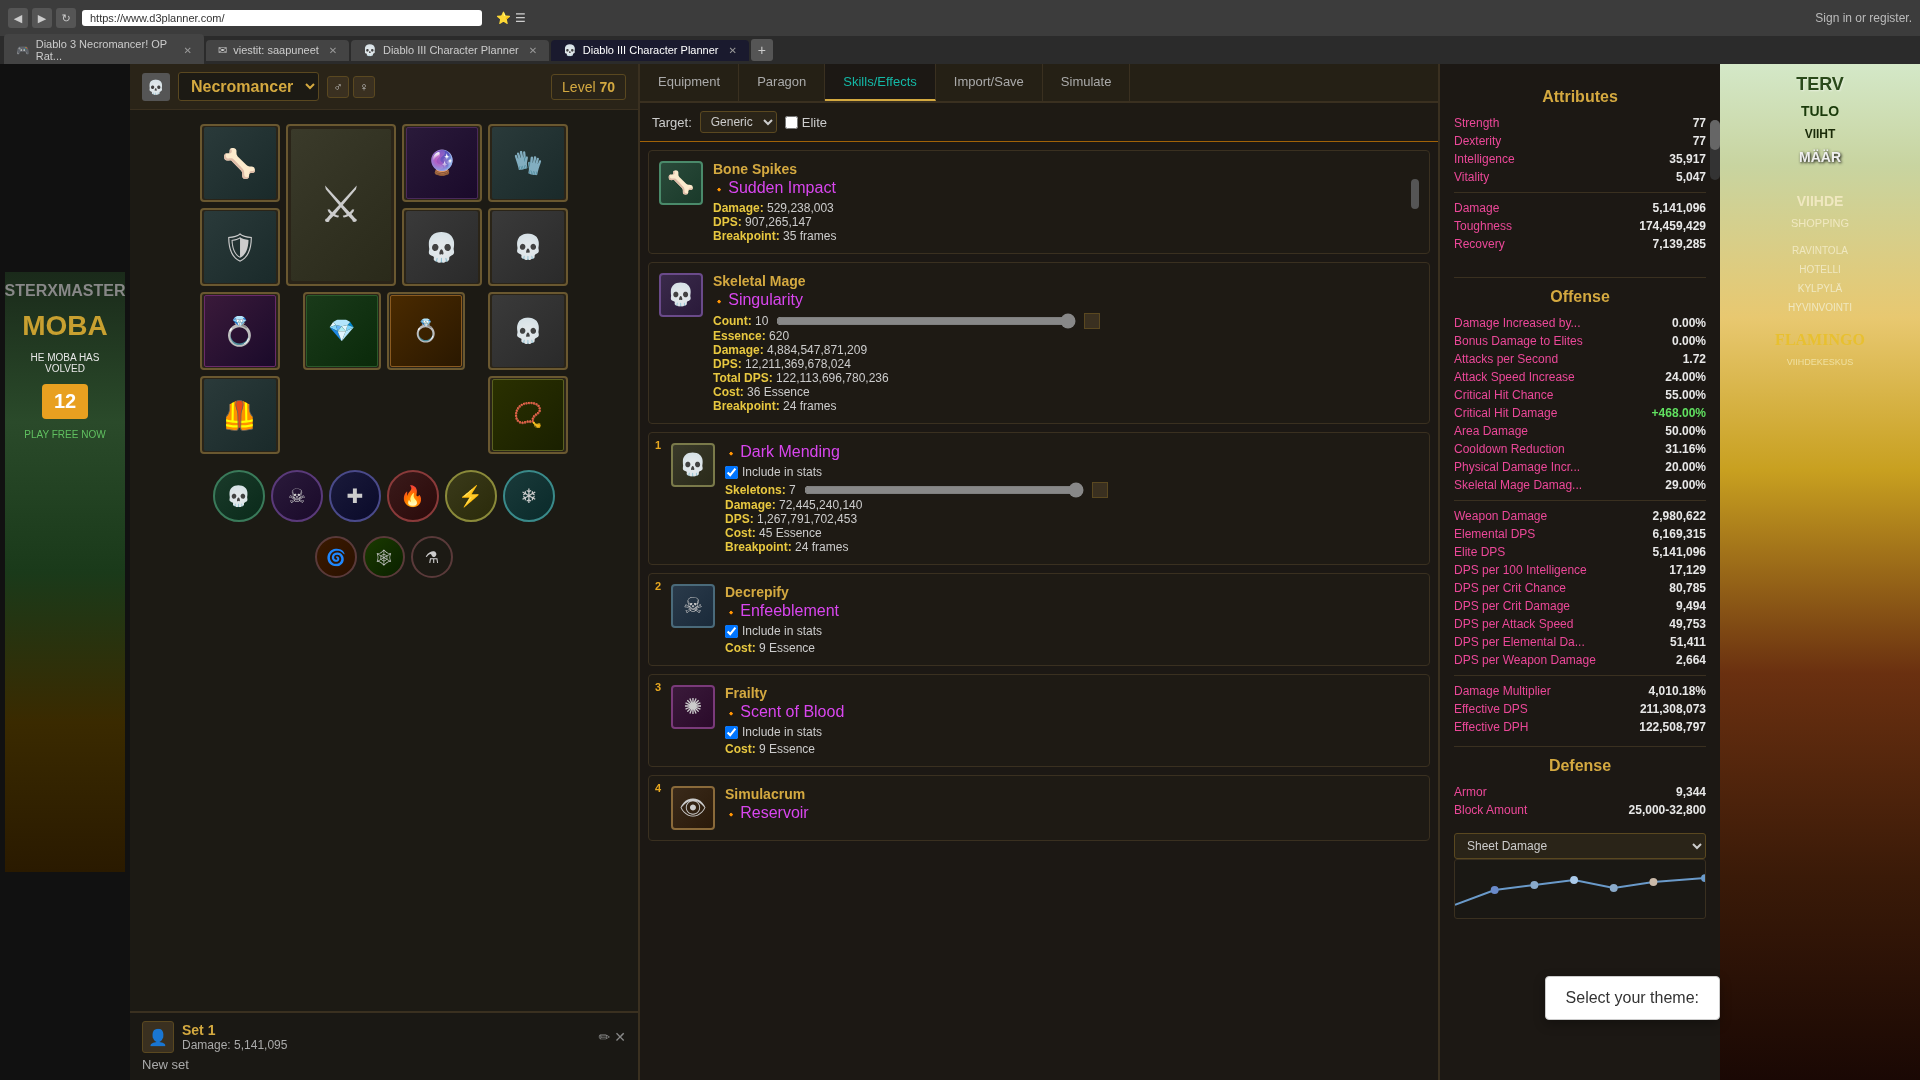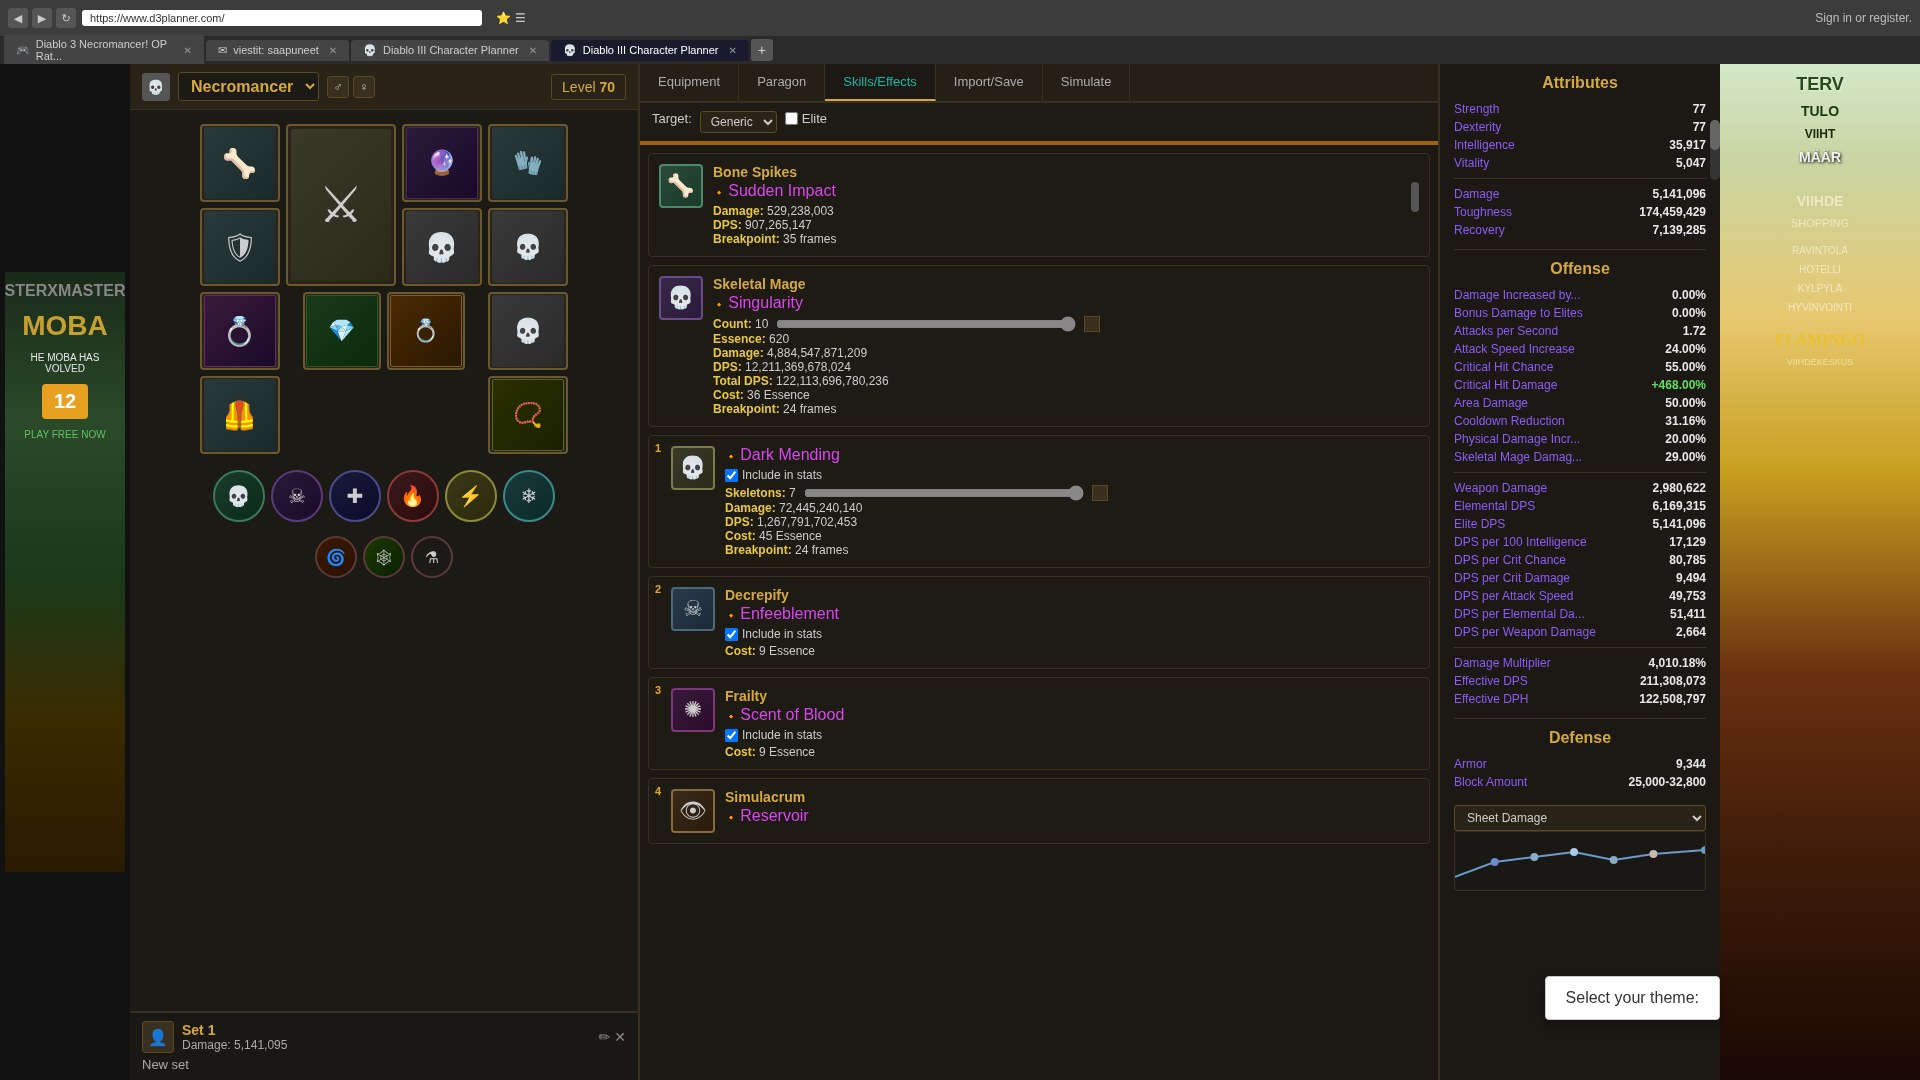--- a/index.html
+++ b/index.html
@@ -57,41 +57,41 @@
     .set-damage { color: #aaa; font-size: 12px; }
     .new-set { color: #aaa; font-size: 13px; cursor: pointer; margin-top: 4px; }
     .set-edit-icons { margin-left: auto; display: flex; gap: 4px; }
     .edit-icon { color: #888; cursor: pointer; font-size: 14px; }
 
     
     .skills-panel { flex: 1; background: #1c1814; display: flex; flex-direction: column; border-right: 2px solid #3a3020; min-width: 520px; }
     .panel-tabs { display: flex; background: #252015; border-bottom: 2px solid #3a3020; }
     .panel-tab { padding: 10px 18px; cursor: pointer; color: #aaa; font-size: 13px; border-right: 1px solid #3a3020; }
     .panel-tab.active { background: #1c1814; color: #14b8a6; border-bottom: 2px solid #d4a940; }
-    .target-row { display: flex; align-items: flex-start; gap: 8px; padding: 8px 12px; background: #1e1a14; border-bottom: 4px solid #a16207; font-size: 13px; }
+    .target-row { display: flex; align-items: center; gap: 8px; padding: 8px 12px; background: #1e1a14; border-bottom: 1px solid #a16207; font-size: 13px; }
     .target-select { background: #2a2418; border: 1px solid #5a4820; color: #ccc; padding: 2px 6px; border-radius: 3px; font-size: 12px; }
     .elite-check { display: flex; align-items: center; gap: 4px; }
     .skills-list { flex: 1; overflow-y: auto; padding: 8px; }
     .skill-entry { background: #1e1a14; border: 1px solid #3a3020; border-radius: 4px; margin-bottom: 8px; padding: 10px; display: flex; gap: 10px; position: relative; }
     .skill-entry-icon { width: 44px; height: 44px; background: linear-gradient(135deg, #2a3a4a, #1a2a3a); border: 2px solid #4a6a7a; border-radius: 4px; display: flex; align-items: center; justify-content: center; font-size: 22px; flex-shrink: 0; }
     .skill-entry-content { flex: 1; }
     .skill-entry-name { color: #d4a940; font-size: 14px; font-weight: bold; margin-bottom: 2px; }
     .skill-entry-rune { color: #d946ef; font-size: 16px; margin-bottom: 4px; }
     .skill-entry-rune::before { content: "🔸 "; font-size: 10px; }
     .skill-stat { color: #ccc; font-size: 12px; }
     .skill-stat strong { color: #e8c840; }
     .include-check { display: flex; align-items: center; gap: 4px; font-size: 12px; color: #ccc; margin: 3px 0; }
     .theme-popup { position: absolute; bottom: 60px; right: 200px; background: #fff; border: 1px solid #ccc; padding: 12px 20px; border-radius: 4px; color: #333; font-size: 16px; box-shadow: 0 4px 12px rgba(0,0,0,0.3); z-index: 100; }
 
     
     .attributes-panel { width: 280px; background: #1c1814; flex-shrink: 0; display: flex; flex-direction: column; overflow-y: auto; }
-    .attr-section { padding: 10px 14px; }
+    .attr-section { padding: 24px 14px; }
     .attr-title { color: #d4a940; font-size: 16px; text-align: center; margin-bottom: 8px; font-weight: bold; }
     .attr-row { display: flex; justify-content: space-between; align-items: center; padding: 2px 0; font-size: 12px; }
-    .attr-label { color: #8b5cf6; }
+    .attr-label { color: #ec4899; }
     .attr-value { color: #e8e8e8; font-weight: bold; }
     .attr-divider { border: none; border-top: 1px solid #3a3020; margin: 6px 0; }
     .offense-section { padding: 10px 14px; }
     .defense-section { padding: 10px 14px; }
     .damage-dropdown { width: 100%; background: #2a2418; border: 1px solid #5a4820; color: #ccc; padding: 4px 8px; border-radius: 3px; font-size: 12px; margin-bottom: 0; }
     .damage-chart { height: 60px; background: #1a1814; border: 1px solid #3a3020; border-radius: 3px; position: relative; overflow: hidden; }
     .right-ad { width: 200px; background: linear-gradient(180deg, #1a2a1a 0%, #2a1a00 30%, #1a1a2a 70%, #0a1a0a 100%); flex-shrink: 0; display: flex; align-items: center; justify-content: center; color: #888; font-size: 10px; overflow: hidden; }
 
     
     ::-webkit-scrollbar { width: 6px; }

